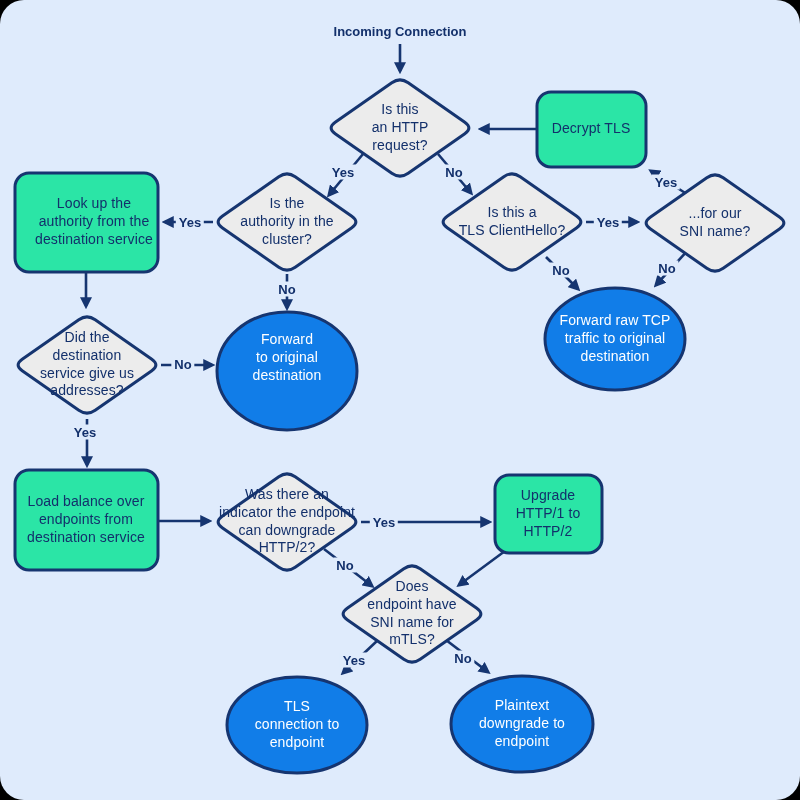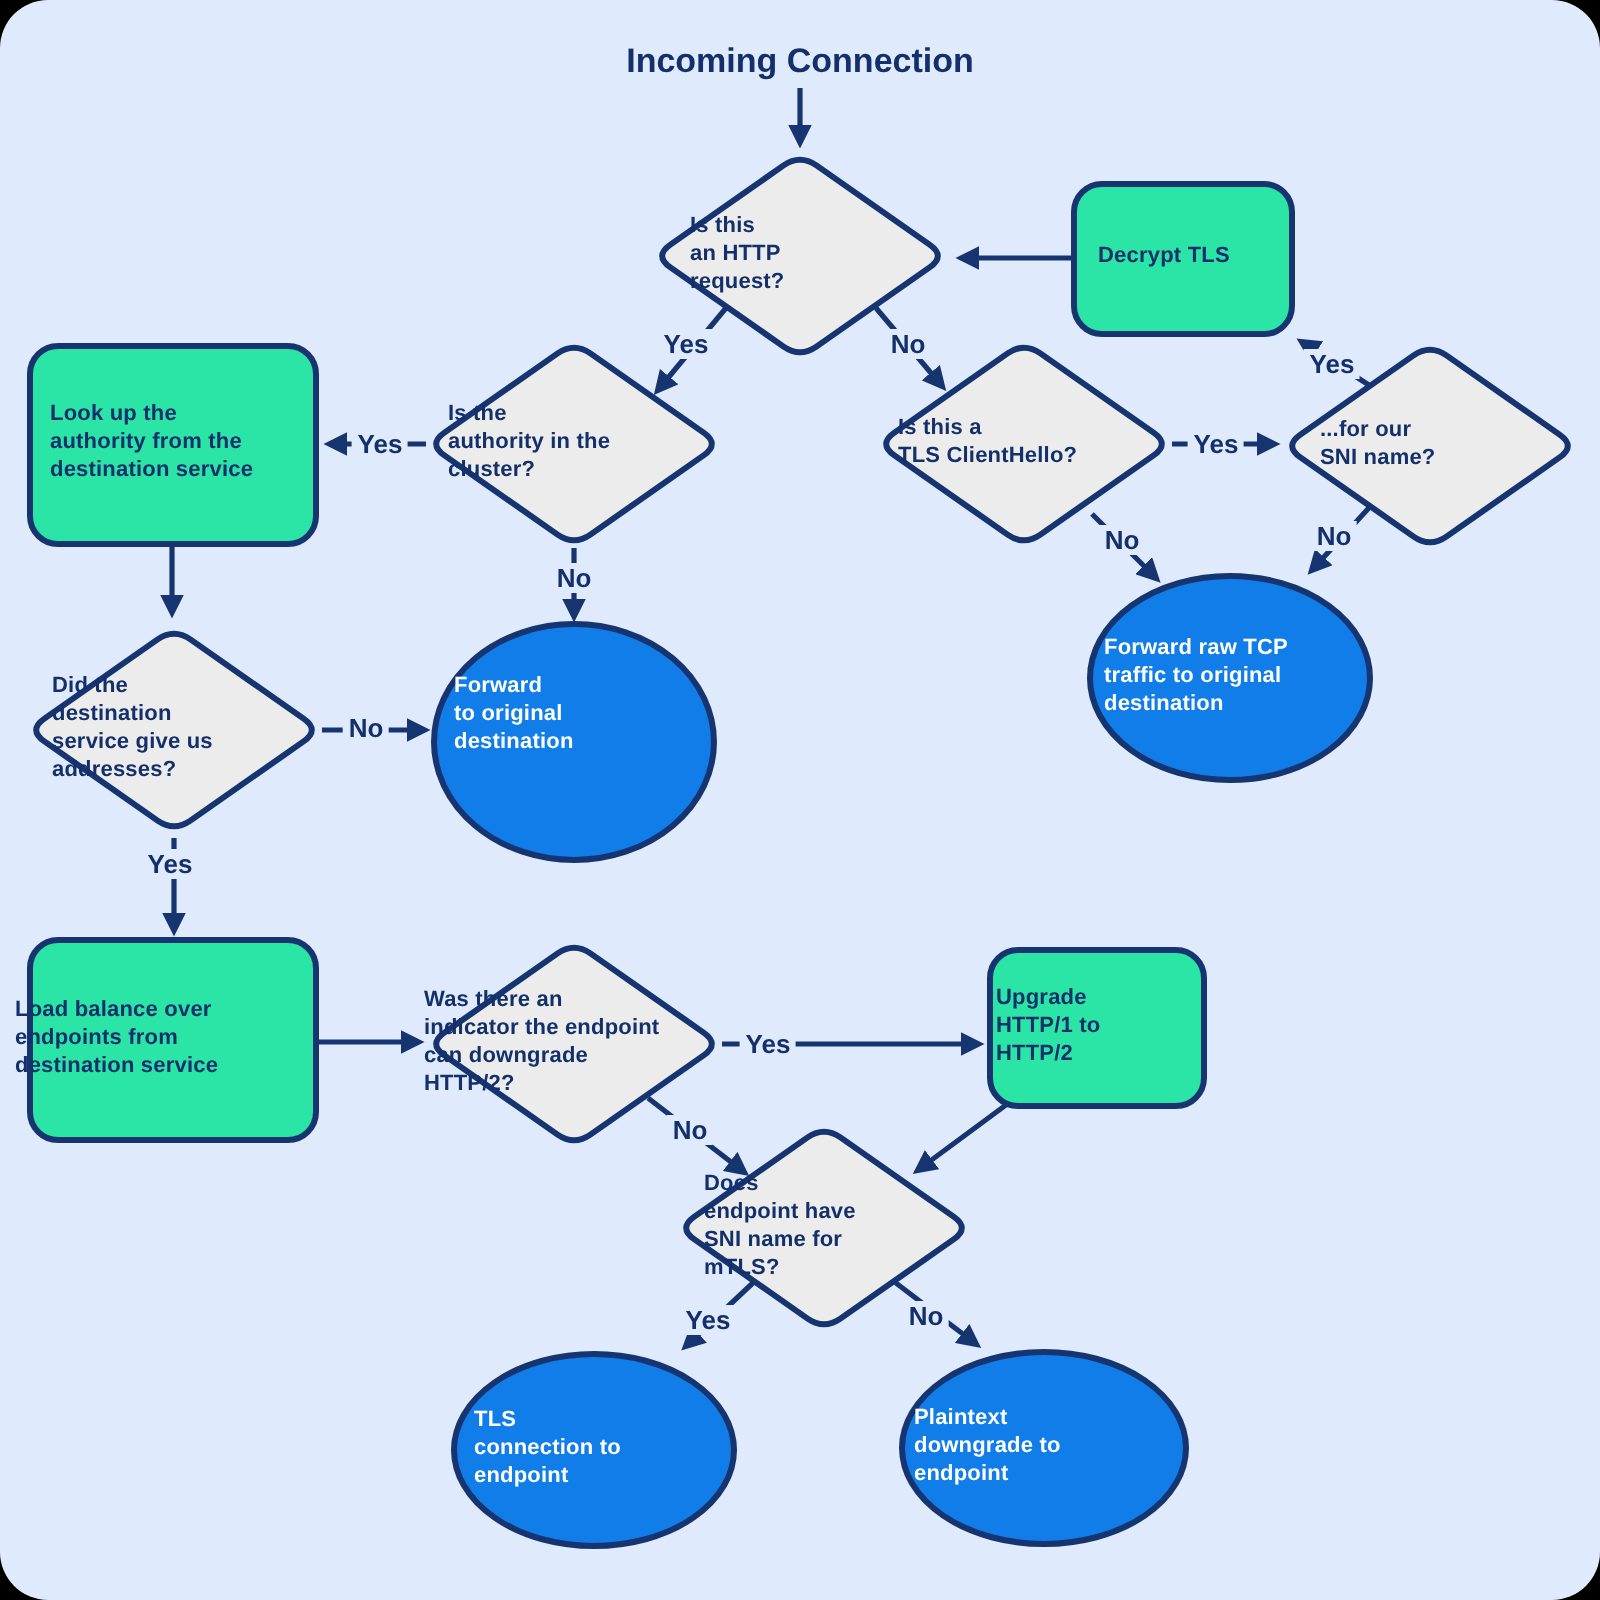--- a/index.html
+++ b/index.html
@@ -24,27 +24,27 @@
     border-radius:24px;
   }
   svg.flow{position:absolute;left:0;top:0;}
   .edge{stroke:var(--stroke);stroke-width:2.6;fill:none;marker-end:url(#arrowhead);}
   .shape-decision{fill:var(--decision-fill);stroke:var(--stroke);stroke-width:3;stroke-linejoin:round;}
   .shape-process{fill:var(--process-fill);stroke:var(--stroke);stroke-width:3;}
   .shape-terminal{fill:var(--terminal-fill);stroke:var(--stroke);stroke-width:3;}
   #arrowhead path{fill:var(--stroke);}
   .node-text{
     position:absolute;transform:translate(-50%,-50%);
-    text-align:left;font-weight:700;font-size:11px;line-height:1.27;
+    text-align:center;font-weight:400;font-size:14px;line-height:1.27;
     color:var(--text-dark);white-space:pre-line;letter-spacing:.1px;
   }
   .node-text.light{color:var(--text-light);}
   .start-label{
     position:absolute;transform:translate(-50%,-50%);
-    font-weight:700;font-size:17px;color:var(--text-dark);white-space:nowrap;
+    font-weight:700;font-size:13px;color:var(--text-dark);white-space:nowrap;
   }
   .elabel{
     position:absolute;transform:translate(-50%,-50%);
     font-weight:700;font-size:13px;color:var(--text-dark);
     background:var(--canvas-bg);padding:0 3px;white-space:nowrap;
   }
 </style>
 </head>
 <body>
 

